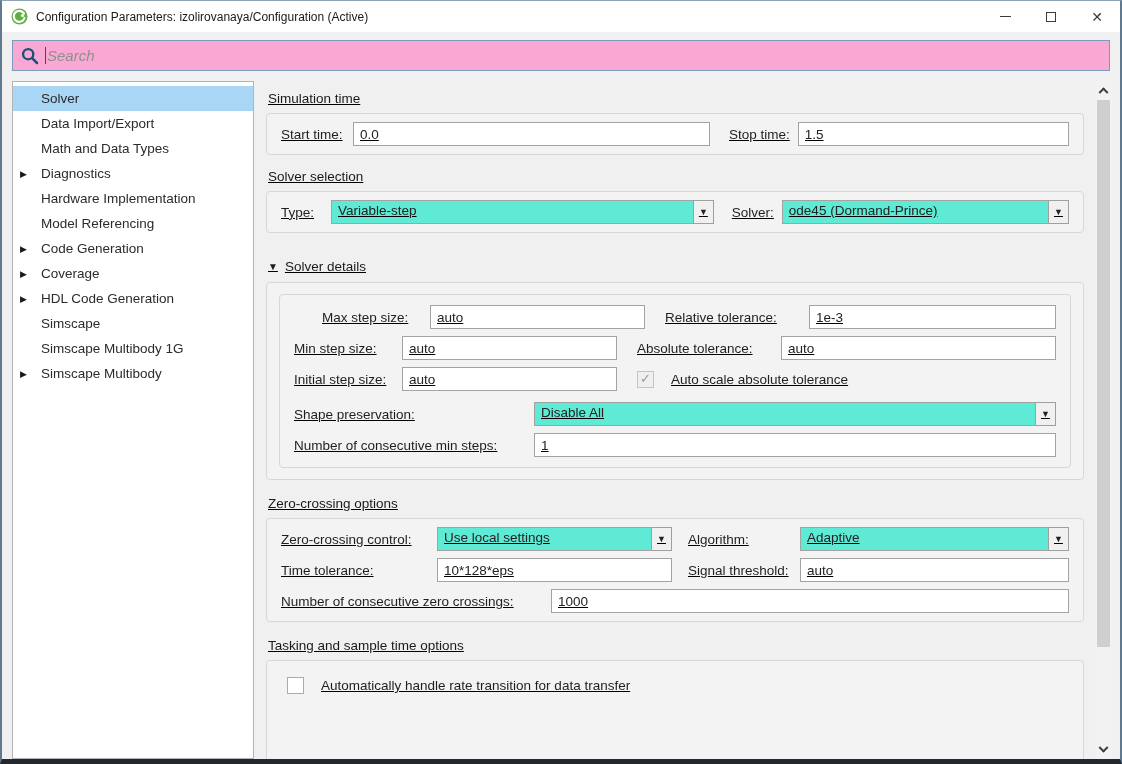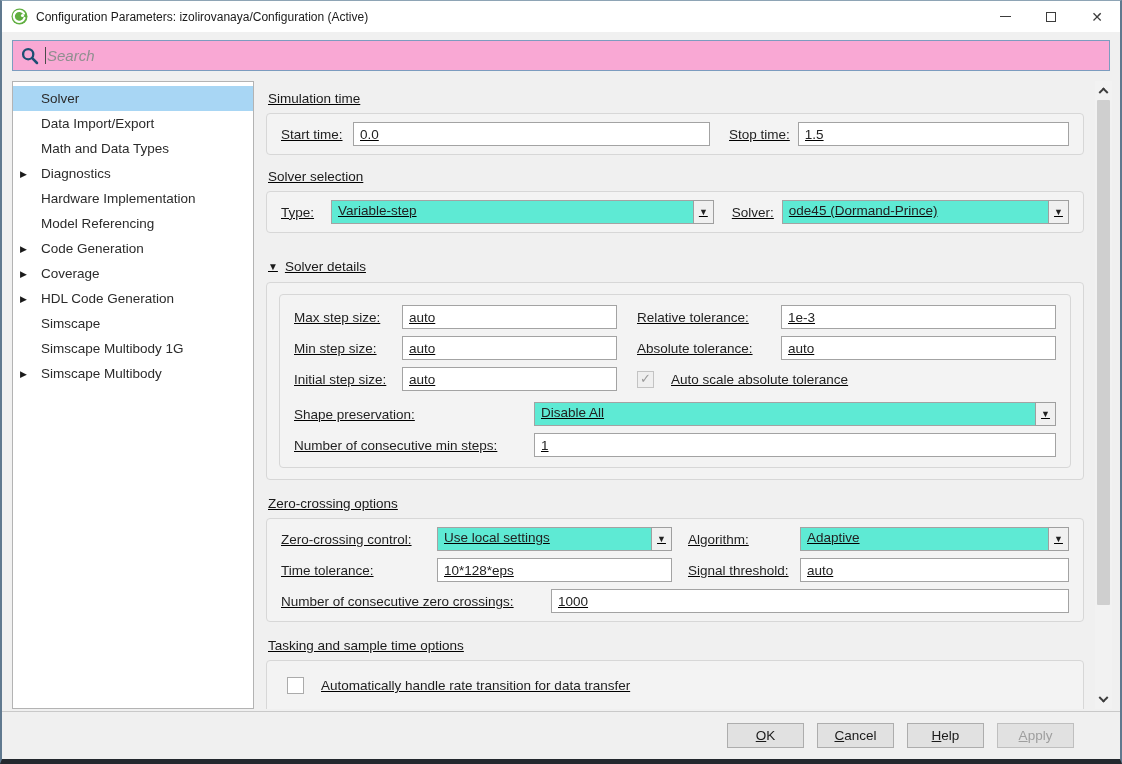--- a/index.html
+++ b/index.html
@@ -181,21 +181,21 @@
           </div>
         </div>
       </div>
 
       <div class="details-header">
         <span class="tri-down">▼</span>
         <span>Solver details</span>
       </div>
       <div class="panel" style="padding:11px 12px;">
         <div class="inner-panel">
-          <div class="row" style="grid-template-columns:100px 215px 148px 1fr; margin-bottom:7px;">
+          <div class="row" style="grid-template-columns:100px 215px 148px 1fr; margin-bottom:7px;margin-left:28px;">
             <span class="lbl">Max step size:</span>
             <input class="tb" value="auto" style="">
             <span class="lbl" style="padding-left:12px;">Relative tolerance:</span>
             <input class="tb" value="1e-3" style="">
           </div>
           <div class="row" style="grid-template-columns:100px 215px 148px 1fr; margin-bottom:7px;">
             <span class="lbl">Min step size:</span>
             <input class="tb" value="auto" style="">
             <span class="lbl" style="padding-left:12px;">Absolute tolerance:</span>
             <input class="tb" value="auto" style="">
@@ -266,20 +266,14 @@
       <div class="scroll-track">
         <div class="scroll-thumb"></div>
       </div>
       <div class="scroll-btn">
           <span class="chev-down"></span>
         </div>
     </div>
 
   </div>
 
-  <div class="footer">
-    <button class="btn">OK</button>
-    <button class="btn">Cancel</button>
-    <button class="btn">Help</button>
-    <button class="btn disabled" disabled="">Apply</button>
-  </div>
 
 </div>
 
 </body></html>

